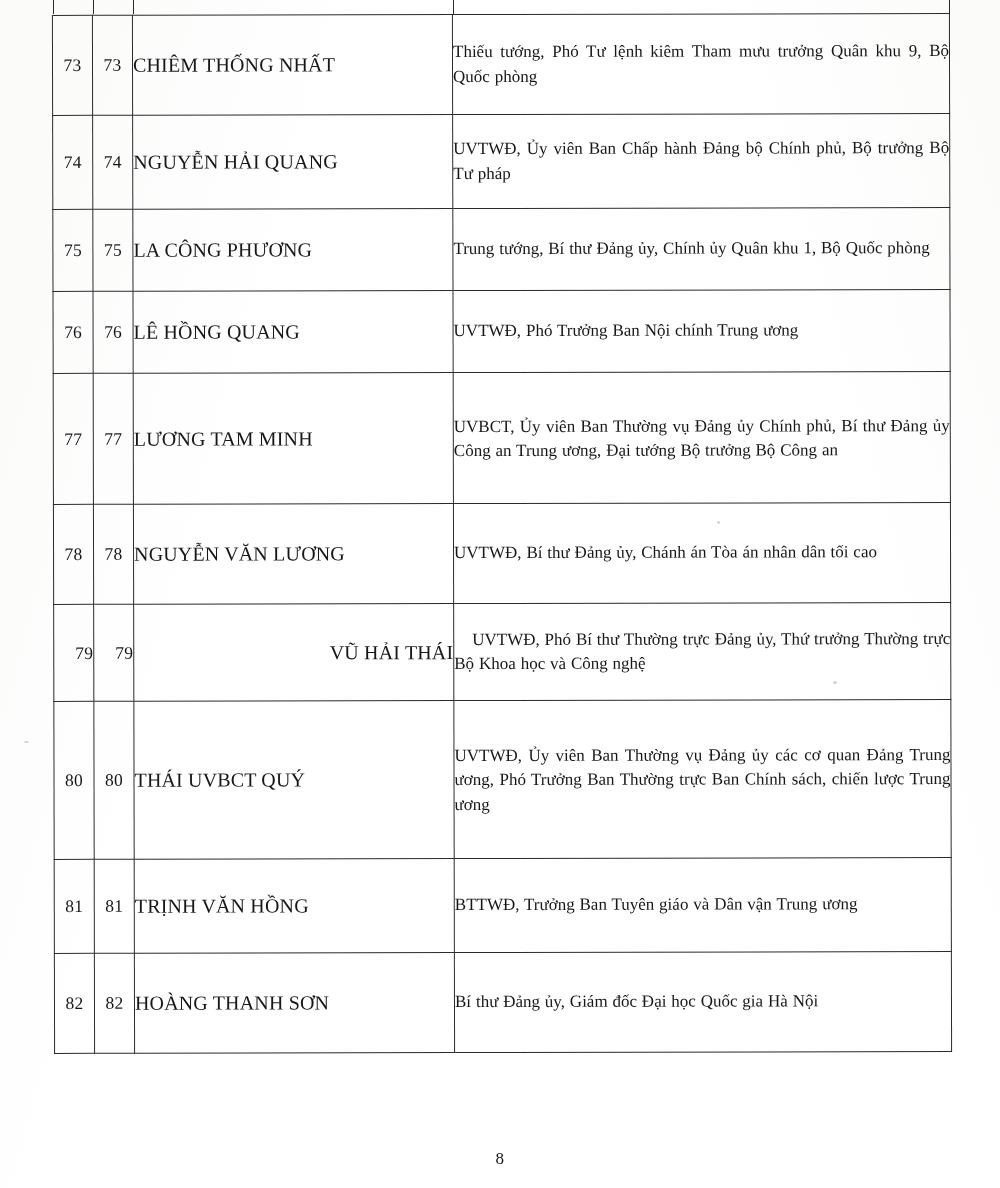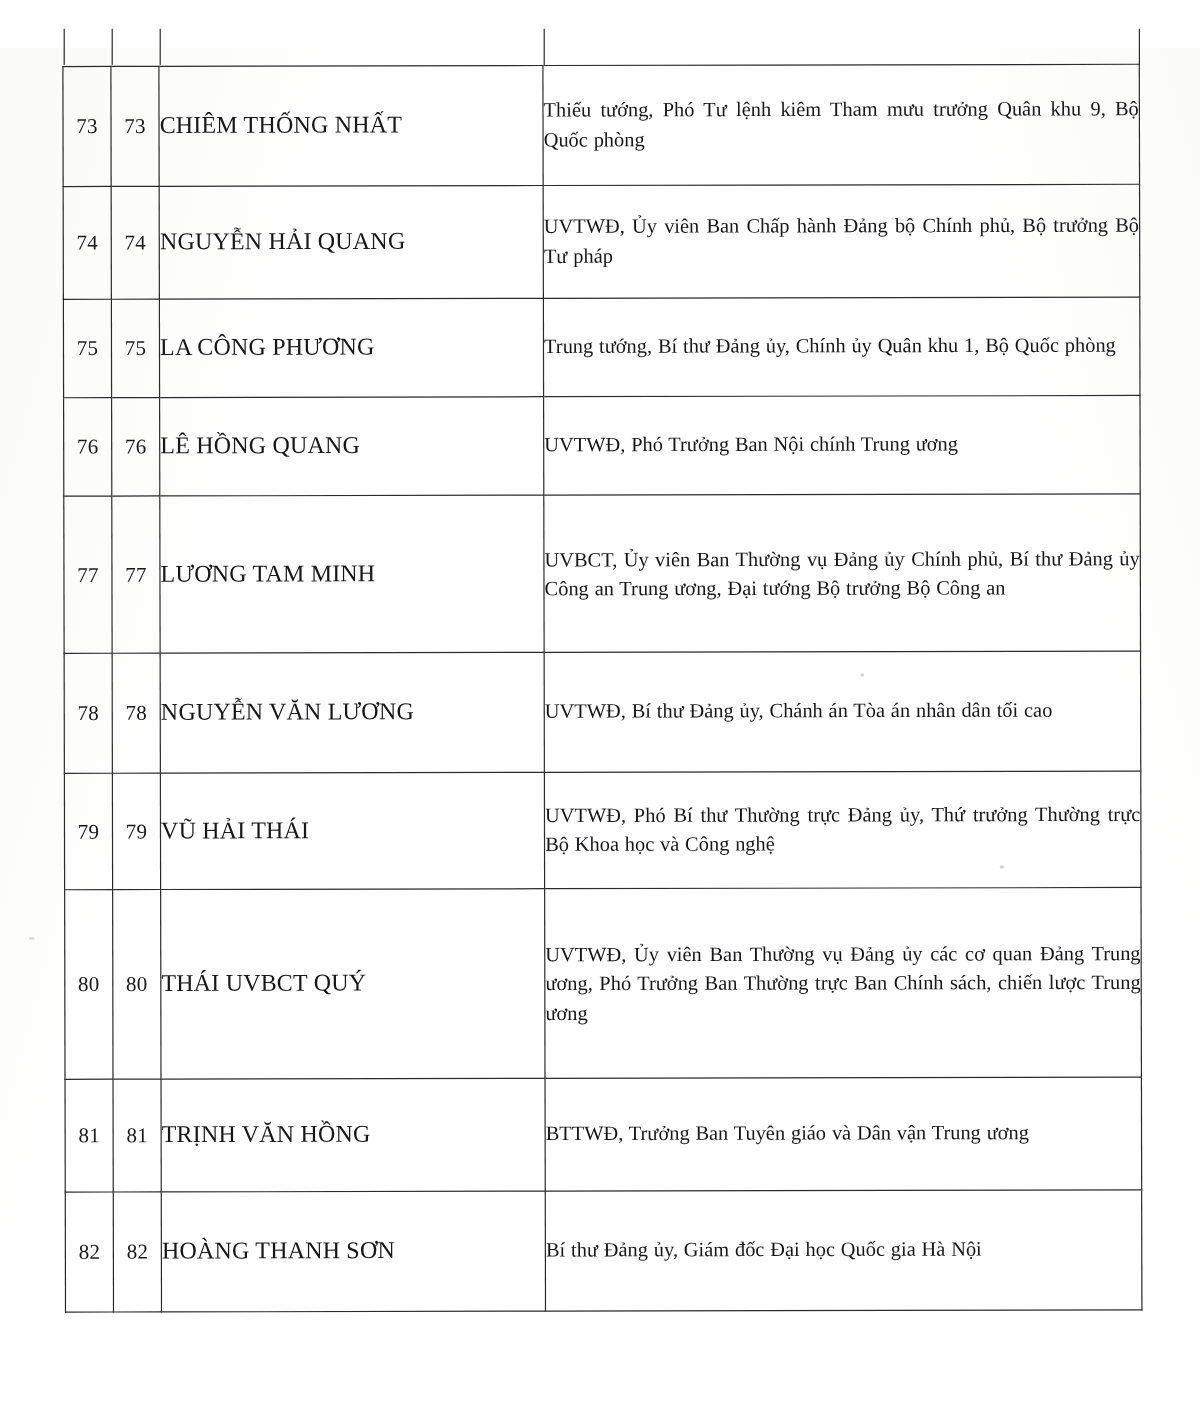--- a/index.html
+++ b/index.html
@@ -18,21 +18,20 @@
   }
 
   
   .page {
     position: absolute;
     inset: 0;
     background:
       linear-gradient(105deg, rgba(246,246,244,0.55) 0%, rgba(255,255,255,0) 28%),
       linear-gradient(255deg, rgba(247,247,245,0.5) 0%, rgba(255,255,255,0) 22%),
       #ffffff;
-    margin-top: 40px;
   }
 
   
   .top-stub {
     position: absolute;
     left: 53px;
     top: -16px;
     width: 897px;
     height: 30px;
   }
@@ -86,21 +85,21 @@
     word-spacing: 0.6px;
   }
 
   
   .r73 td { height: 100px; }
   .r74 td { height: 94px; }
   .r75 td { height: 82px; }
   .r76 td { height: 82px; }
   .r77 td { height: 131px; }
   .r78 td { height: 100px; }
-  .r79 td { height: 97px; }
+  .r79 td { height: 97px; text-align: right; }
   .r80 td { height: 158px; }
   .r81 td { height: 94px; }
   .r82 td { height: 100px; }
 
   
   .r77 .cell-desc, .r80 .cell-desc { padding-top: 2px; }
 
   
   .page-number {
     position: absolute;

